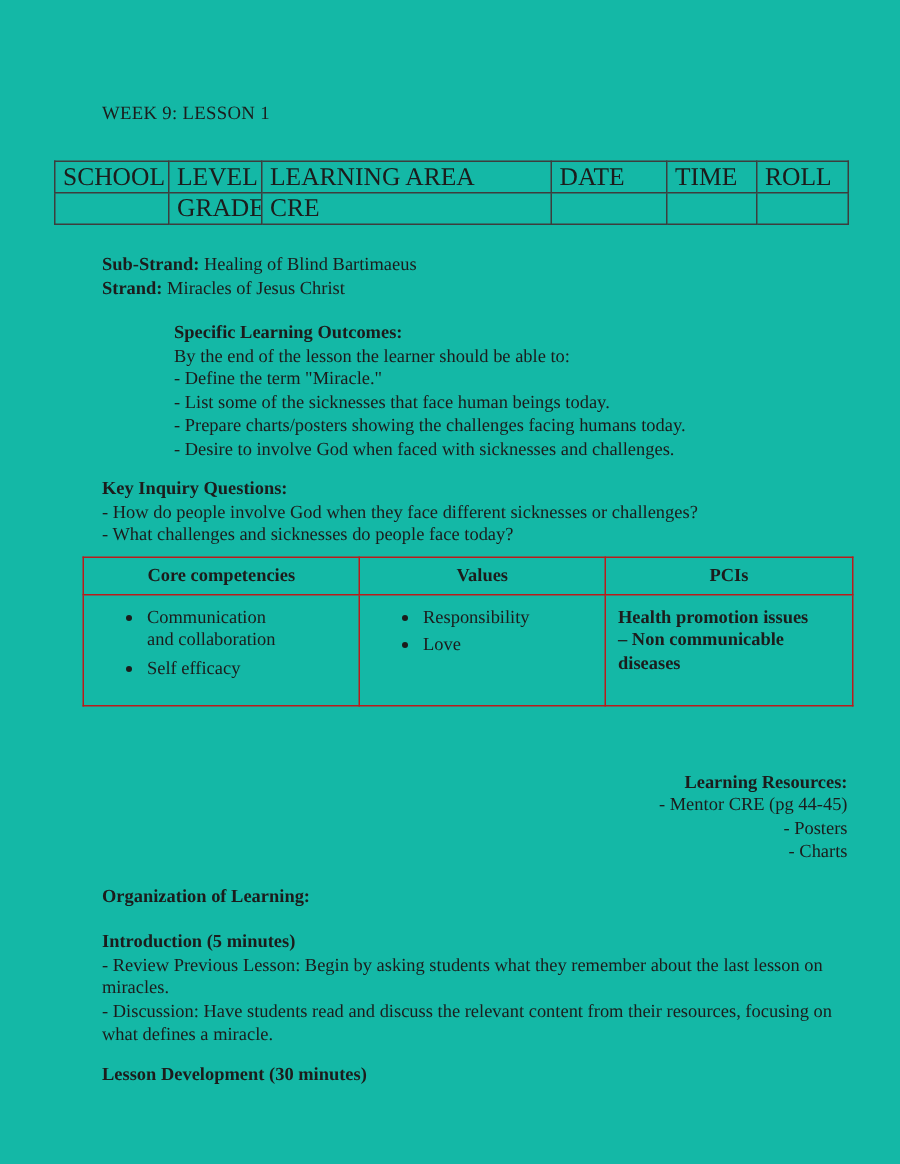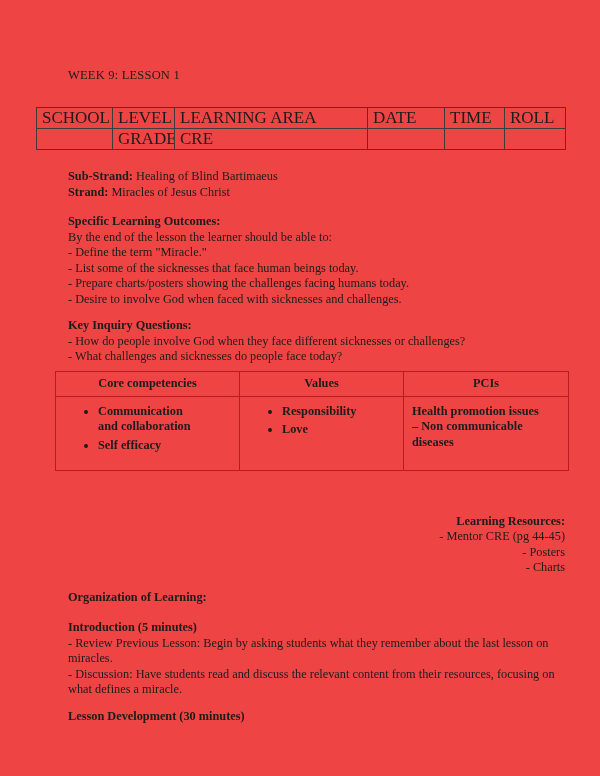--- a/index.html
+++ b/index.html
@@ -4,21 +4,21 @@
 <style>
   html, body { margin: 0; padding: 0; }
   body {
     background: #e9e9e9;
     font-family: "Liberation Serif", "DejaVu Serif", serif;
   }
   .page {
     position: relative;
     width: 600px;
     height: 776px;
-    background: #ef4444;
+    background: #14b8a6;
     color: #1c1c1c;
     overflow: hidden;
     box-sizing: border-box;
   }
   .title {
     padding-top: 68px;
     margin-left: 68px;
     font-size: 12.5px;
     letter-spacing: 0.2px;
   }
@@ -38,21 +38,21 @@
   }
   .content {
     margin-left: 68px;
     width: 497px;
     font-size: 12.3px;
     line-height: 15.5px;
   }
   .content p { margin: 0; }
   .b { font-weight: bold; }
   .strand-block { margin-top: 19px; }
-  .outcomes { margin-top: 14px; }
+  .outcomes { margin-top: 14px; margin-left: 48px; }
   .key-inquiry { margin-top: 11px; }
   .comp-table {
     margin: 6px 0 0 55px;
     width: 513px;
     font-size: 12.3px;
   }
   .comp-table th, .comp-table td { border: 1px solid #b91c1c; }
   .comp-table th {
     height: 24px;
     font-weight: bold;
@@ -61,21 +61,21 @@
     padding: 0;
   }
   .comp-table td {
     height: 66px;
     vertical-align: top;
     padding: 7px 6px 0 0;
   }
   .comp-table ul {
     margin: 0;
     padding-left: 42px;
-    font-weight: bold;
+    font-weight: normal;
     line-height: 15.5px;
   }
   .comp-table ul.narrow { padding-right: 42px; }
   .comp-table li { margin-bottom: 3px; }
   .pci-text {
     font-weight: bold;
     padding: 0 14px 0 8px;
     line-height: 15.5px;
   }
   .resources { margin-top: 43px; text-align: right; }

